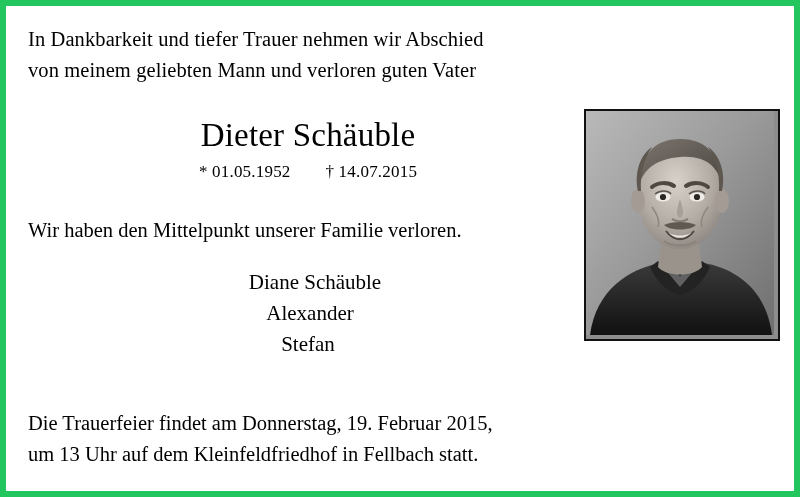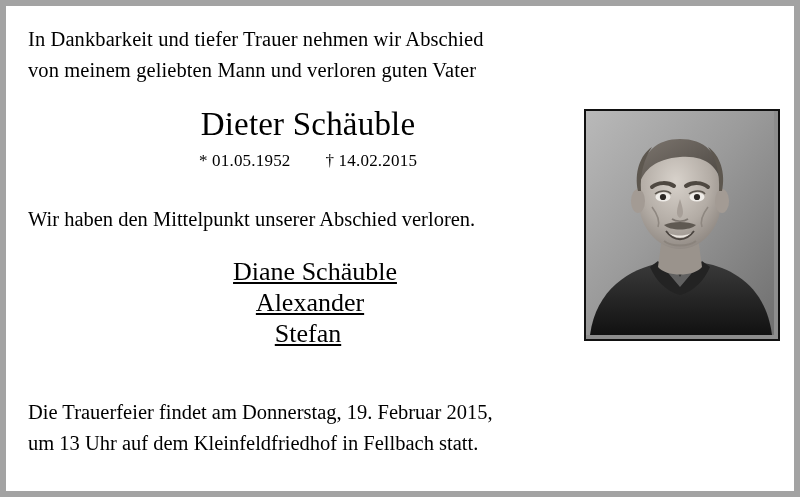--- a/index.html
+++ b/index.html
@@ -13,21 +13,21 @@
     font-family: "Liberation Serif", serif;
     color: #000000;
     overflow: hidden;
   }
   .obituary {
     position: relative;
     box-sizing: border-box;
     width: 800px;
     height: 497px;
     background: #ffffff;
-    border: 6px solid #a3a3a3;
+    border: 6px solid #22c55e;
     padding: 8px;
   }
   .inner {
     position: absolute;
     left: 0; top: 0; right: 0; bottom: 0;
     background: #ffffff;
   }
   .text-col {
     position: absolute;
     left: 22px;
@@ -42,21 +42,21 @@
     margin: 0;
     padding-top: 4px;
   }
   .intro div {
     white-space: nowrap;
   }
   .name {
     text-align: center;
     font-size: 33px;
     line-height: 36px;
-    margin-top: 20px;
+    margin-top: 31px;
     letter-spacing: 0.2px;
     white-space: nowrap;
   }
   .dates {
     text-align: center;
     font-size: 17px;
     margin-top: 9px;
     letter-spacing: 0.2px;
     white-space: nowrap;
   }
@@ -67,23 +67,22 @@
   .centerline {
     font-size: 20.5px;
     line-height: 30px;
     margin-top: 33px;
     text-align: left;
     white-space: nowrap;
   }
   .survivors {
     margin-top: 22px;
     text-align: center;
-    font-size: 26px;
+    font-size: 21px;
     line-height: 31px;
-    text-decoration: underline;
   }
   .survivors .s1 { padding-left: 14px; }
   .survivors .s2 { padding-left: 4px; }
   .survivors .s3 { padding-left: 0px; }
   .closing {
     margin-top: 48px;
     font-size: 20.5px;
     line-height: 31px;
     text-align: left;
   }
@@ -111,24 +110,24 @@
       <div class="intro">
         <div>In Dankbarkeit und tiefer Trauer nehmen wir Abschied</div>
         <div>von meinem geliebten Mann und verloren guten Vater</div>
       </div>
 
       <div class="name">Dieter Schäuble</div>
 
       <div class="dates">
         <span>* 01.05.1952</span>
         <span class="sep"></span>
-        <span>† 14.02.2015</span>
-      </div>
-
-      <div class="centerline">Wir haben den Mittelpunkt unserer Abschied verloren.</div>
+        <span>† 14.07.2015</span>
+      </div>
+
+      <div class="centerline">Wir haben den Mittelpunkt unserer Familie verloren.</div>
 
       <div class="survivors">
         <div class="s1">Diane Schäuble</div>
         <div class="s2">Alexander</div>
         <div class="s3">Stefan</div>
       </div>
 
       <div class="closing">
         <div>Die Trauerfeier findet am Donnerstag, 19. Februar 2015,</div>
         <div>um 13 Uhr auf dem Kleinfeldfriedhof in Fellbach statt.</div>

